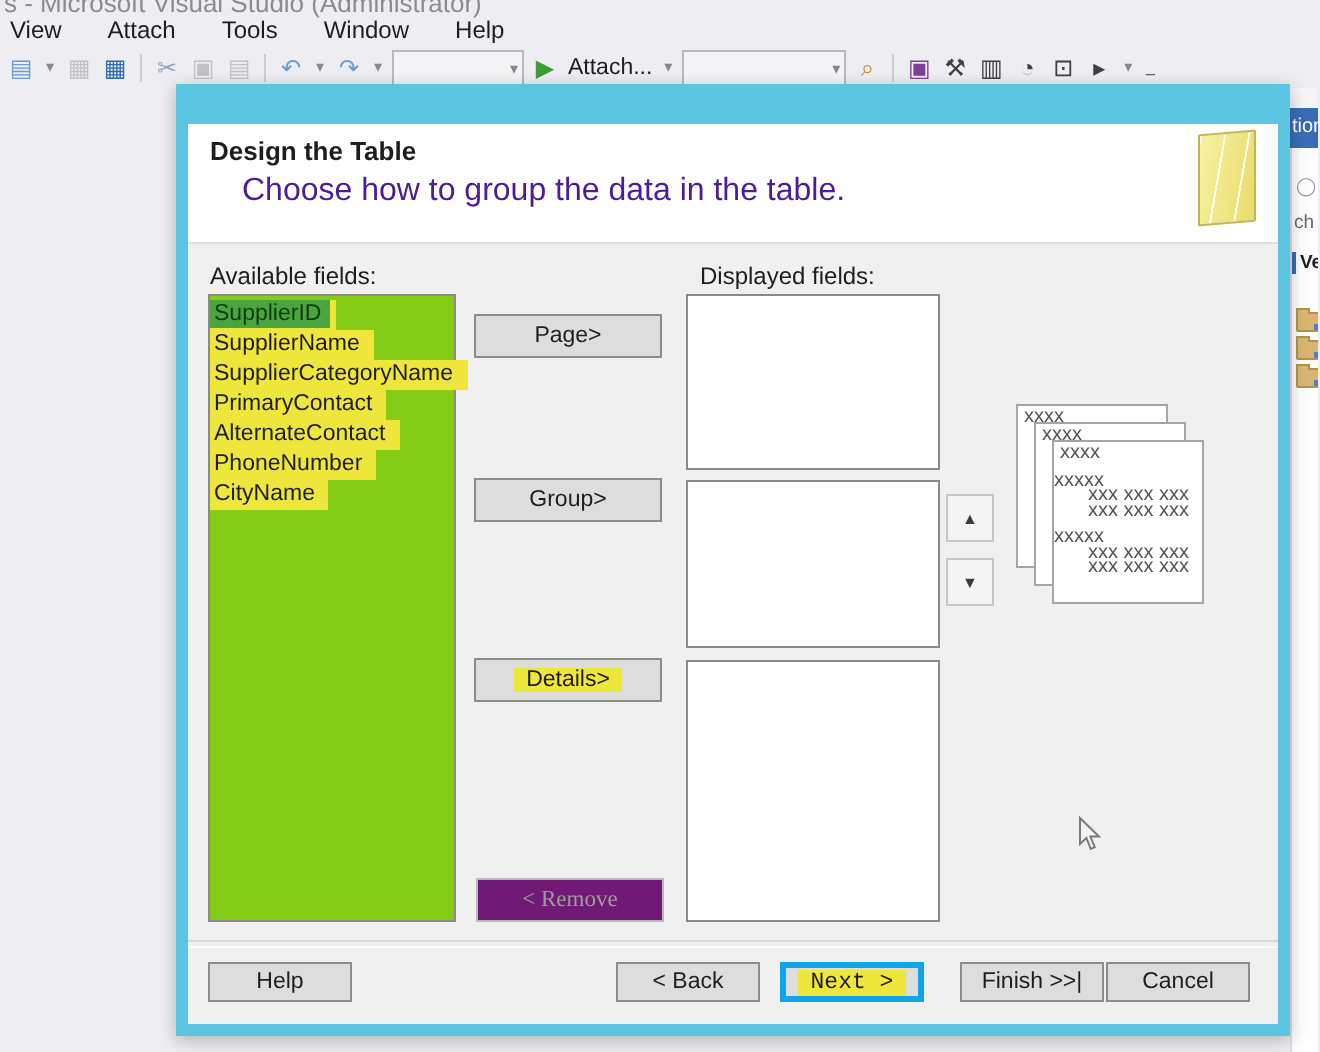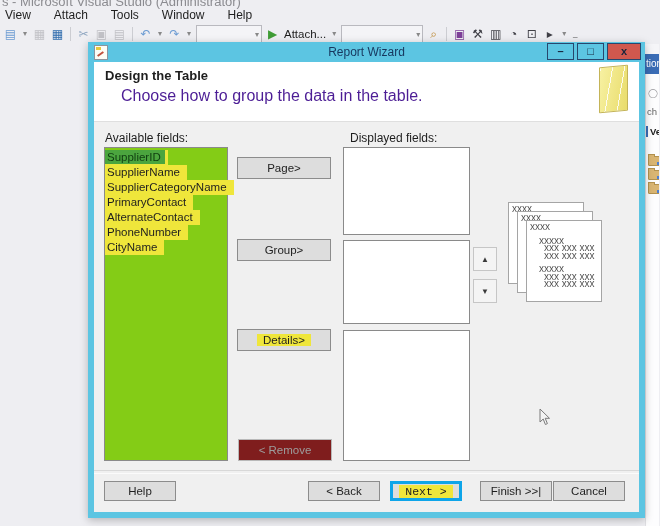--- a/index.html
+++ b/index.html
@@ -56,31 +56,31 @@
   .lbl{font-size:12px;color:#1e1e1e;}
   .listbox{background:#84cc16;border:1px solid #8a8a8a;box-sizing:border-box;}
   .lb-av{left:10px;top:85px;width:124px;height:314px;padding-top:2px;}
   .fld{height:15px;line-height:15px;font-size:11.5px;white-space:nowrap;}
   .fld .hl{display:inline-block;background:#efe63b;padding:0 7px 0 2px;height:15px;}
   .fld.sel .hl{padding:0 3px 1px 0;}
   .fld.sel .grn{display:inline-block;background:#4ba53e;color:#0f3d10;padding:0 4px 0 2px;height:14px;}
 
   .btn{background:#dddddd;border:1px solid #8c8c8c;font-size:11.5px;color:#1e1e1e;text-align:center;box-sizing:border-box;display:flex;align-items:center;justify-content:center;padding:0;font-family:inherit;}
   .mid-btn{left:143px;width:94px;height:22px;}
-  .btn.disabled{color:#9d9d9d;border-color:#b9b9b9;background:#7f1d1d;}
+  .btn.disabled{color:#9d9d9d;border-color:#b9b9b9;background:#701a75;font-family:Liberation Serif, serif;}
   .hl-label{background:#efe63b;padding:0 6px;}
 
   .dispbox{left:249px;width:127px;background:#fff;border:1px solid #8a8a8a;box-sizing:border-box;}
   .arrow-btn{left:379px;width:24px;height:24px;background:#f4f4f4;border:1px solid #c6c6c6;font-size:8px;color:#3a3a3a;display:flex;align-items:center;justify-content:center;box-sizing:border-box;}
 
   
   .page{width:76px;height:82px;background:#fff;border:1px solid #a5a5a5;box-sizing:border-box;overflow:hidden;}
   .pg-txt{font-family:Liberation Sans, sans-serif;font-size:10px;line-height:7.5px;color:#555;white-space:pre;}
   .page .hd{margin:2px 0 0 3px;}
-  .page .g{margin-left:12px;}
+  .page .g{margin-left:0;}
   .page .r{margin-left:17px;}
   .sp{height:6px;}
 
   
   .footer-sep{left:0;top:408px;width:545px;height:2px;border-top:1px solid #d8d8d8;border-bottom:1px solid #fbfbfb;}
   .foot-btn{top:419px;width:72px;height:20px;}
   .foot-btn.next{border:3px solid #0ea5e9;font-family:Liberation Mono, monospace;}
 
   
   .cursor{left:444px;top:346px;width:13px;height:19px;}
@@ -140,29 +140,20 @@
     <span class="srch">ch S</span>
     <span class="ver">Ver</span>
     <span class="folder" style="top:82px"></span>
     <span class="folder" style="top:96px"></span>
     <span class="folder" style="top:110px"></span>
   </div>
 </div>
 
 <div class="abs dlg">
 
-  <div class="titlebar">
-    <span class="wiz-icon"></span>
-    <span class="ttl">Report Wizard</span>
-    <span class="winbtns">
-      <span class="wbtn">–</span>
-      <span class="wbtn">□</span>
-      <span class="wbtn close">x</span>
-    </span>
-  </div>
 
   <div class="dlg-inner">
 
     <div class="dlg-header">
       <div class="dlg-heading">Design the Table</div>
       <div class="dlg-subheading">Choose how to group the data in the table.</div>
       <div class="book"></div>
     </div>
 
     <div class="abs lbl" style="left:11px;top:69px">Available fields:</div>

